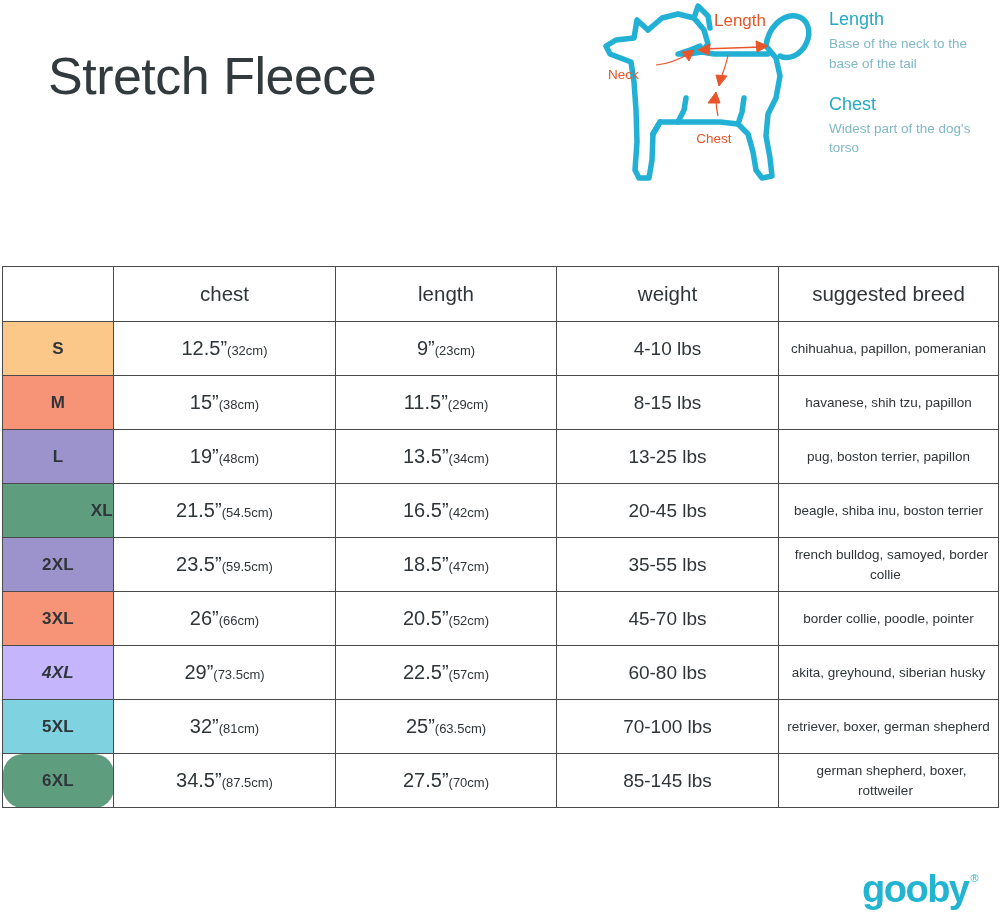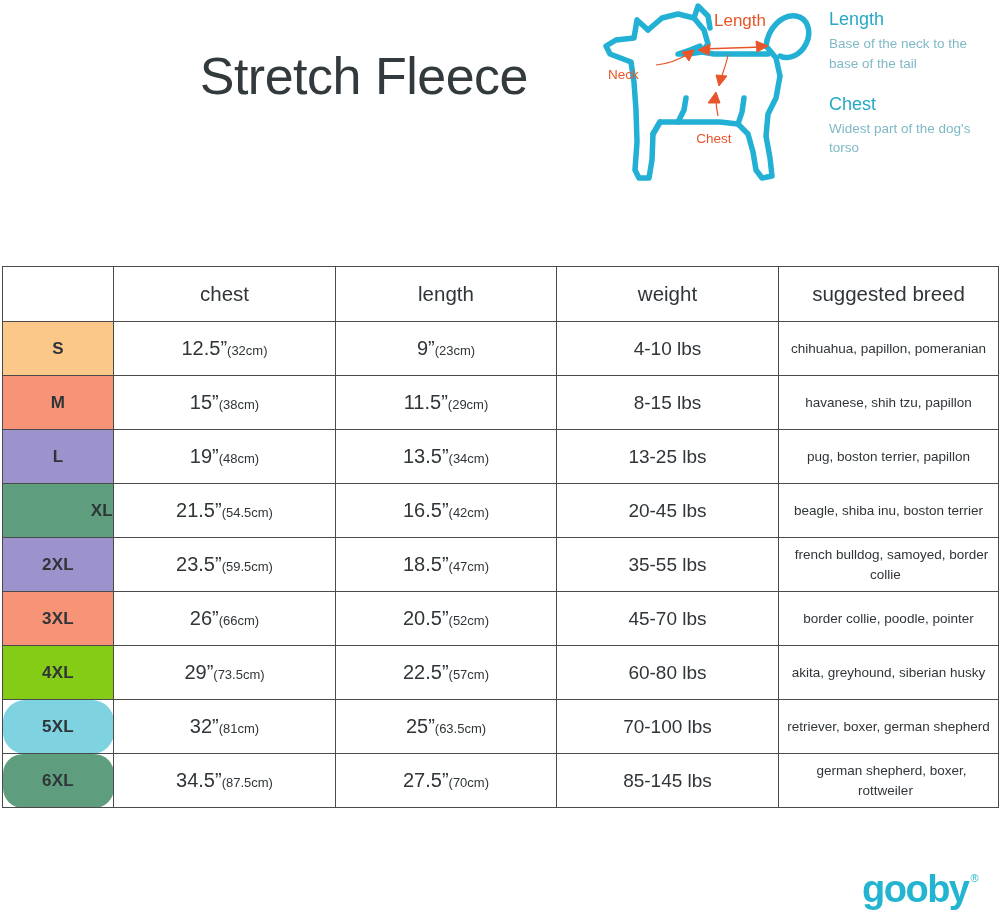--- a/index.html
+++ b/index.html
@@ -29,21 +29,20 @@
     width: 480px;
   }
 
   #main-title {
     font-size: 52px;
     font-weight: 400;
     letter-spacing: -0.5px;
     color: #333a3d;
     line-height: 1.1;
     white-space: nowrap;
-    text-align: right;
   }
 
   #sub-title {
     font-size: 41px;
     font-weight: 700;
     letter-spacing: 0.5px;
     color: #ef9314;
     line-height: 1.15;
     margin-top: 10px;
     white-space: nowrap;
@@ -334,28 +333,28 @@
         <td><span class="breed-cell">french bulldog, samoyed, border collie</span></td>
       </tr>
       <tr>
         <td style="background: rgb(247, 147, 118);"><span class="size-cell">3XL</span></td>
         <td><span class="meas"><span>26”</span><span class="cm">(66cm)</span></span></td>
         <td><span class="meas"><span>20.5”</span><span class="cm">(52cm)</span></span></td>
         <td><span class="weight-cell">45-70 lbs</span></td>
         <td><span class="breed-cell">border collie, poodle, pointer</span></td>
       </tr>
       <tr>
-        <td style="background: #84cc16;"><span class="size-cell">4XL</span></td>
+        <td style="background: #c4b5fd; font-style: italic;"><span class="size-cell">4XL</span></td>
         <td><span class="meas"><span>29”</span><span class="cm">(73.5cm)</span></span></td>
         <td><span class="meas"><span>22.5”</span><span class="cm">(57cm)</span></span></td>
         <td><span class="weight-cell">60-80 lbs</span></td>
         <td><span class="breed-cell">akita, greyhound, siberian husky</span></td>
       </tr>
       <tr>
-        <td style="background: rgb(127, 210, 223); border-radius: 22px;"><span class="size-cell">5XL</span></td>
+        <td style="background: rgb(127, 210, 223);"><span class="size-cell">5XL</span></td>
         <td><span class="meas"><span>32”</span><span class="cm">(81cm)</span></span></td>
         <td><span class="meas"><span>25”</span><span class="cm">(63.5cm)</span></span></td>
         <td><span class="weight-cell">70-100 lbs</span></td>
         <td><span class="breed-cell">retriever, boxer, german shepherd</span></td>
       </tr>
       <tr>
         <td style="background: rgb(94, 158, 126); border-radius: 20px;"><span class="size-cell">6XL</span></td>
         <td><span class="meas"><span>34.5”</span><span class="cm">(87.5cm)</span></span></td>
         <td><span class="meas"><span>27.5”</span><span class="cm">(70cm)</span></span></td>
         <td><span class="weight-cell">85-145 lbs</span></td>

